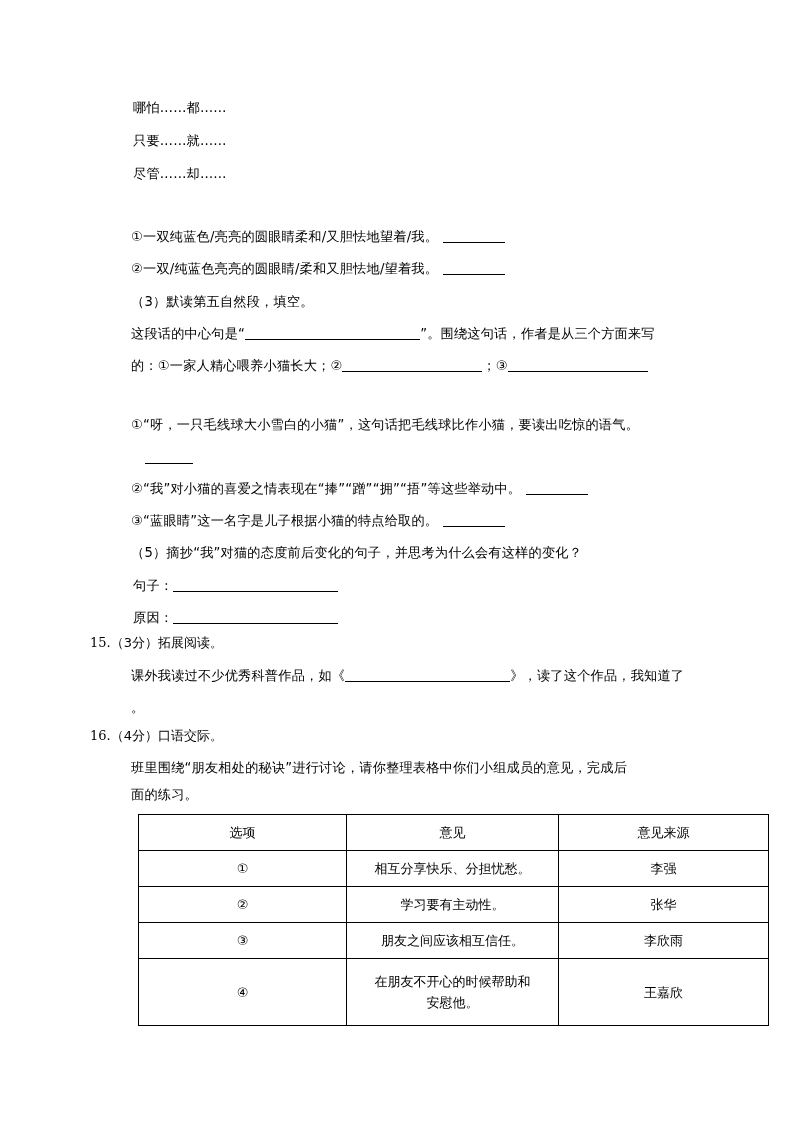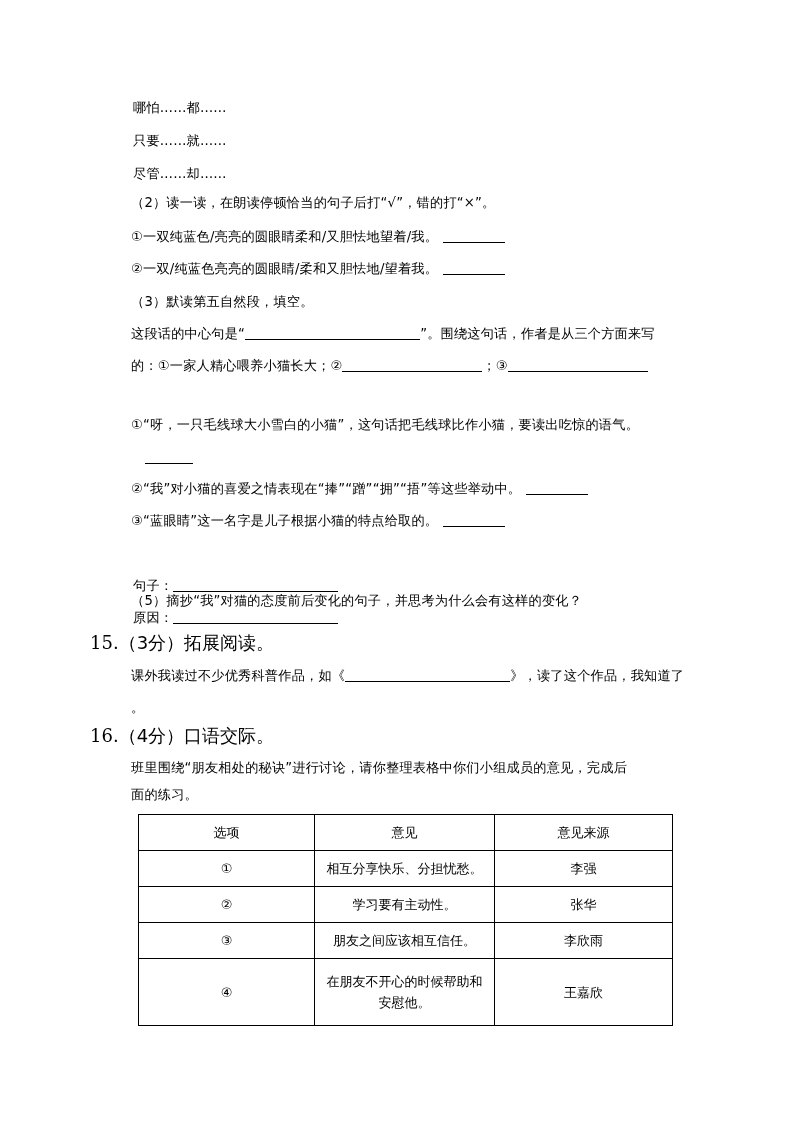--- a/index.html
+++ b/index.html
@@ -24,21 +24,21 @@
   
   .row {
     position: absolute;
     font-size: 13.2px;
     line-height: 16px;
     white-space: nowrap;
     letter-spacing: 0.2px;
   }
   .qnum {
     position: absolute;
-    font-size: 18px;
+    font-size: 13px;
     line-height: 16px;
     white-space: nowrap;
     font-family: "DejaVu Serif", serif;
   }
   .cjk {
     font-family: "DejaVu Sans", sans-serif;
   }
   
   .blank {
     display: inline-block;
@@ -59,39 +59,38 @@
     top: 814px;
     width: 531px;
     border-collapse: collapse;
     table-layout: fixed;
     font-size: 13px;
   }
   .opinion-table td {
     border: 1.3px solid #000;
     text-align: center;
     vertical-align: middle;
-    padding: 7px 0;
+    padding: 7px 16px;
     line-height: 21px;
     font-family: "DejaVu Sans", sans-serif;
   }
   .col-opt    { width: 175px; }
   .col-view   { width: 179px; }
   .col-source { width: 177px; }
   .r-tall td  { height: 52px; }
 </style>
 </head>
 <body>
 
 <div class="page">
 
   <div class="row cjk" style="left:133px; top:100px;">哪怕……都……</div>
   <div class="row cjk" style="left:133px; top:133px;">只要……就……</div>
   <div class="row cjk" style="left:133px; top:166px;">尽管……却……</div>
 
-  <div class="row cjk" style="left:131px; top:195px;">（2）读一读，在朗读停顿恰当的句子后打“√”，错的打“×”。</div>
 
   <div class="row cjk" style="left:131px; top:229px;">
     <span>①一双纯蓝色/亮亮的圆眼睛柔和/又胆怯地望着/我。</span>
     <span class="blank b-s"></span>
   </div>
 
   <div class="row cjk" style="left:131px; top:261px;">
     <span>②一双/纯蓝色亮亮的圆眼睛/柔和又胆怯地/望着我。</span>
     <span class="blank b-s"></span>
   </div>
@@ -115,21 +114,21 @@
   <div class="row cjk" style="left:131px; top:513px;">
     <span>③“蓝眼睛”这一名字是儿子根据小猫的特点给取的。</span>
     <span class="blank b-s"></span>
   </div>
 
   <div class="row cjk" style="left:131px; top:481px;">
     <span>②“我”对小猫的喜爱之情表现在“捧”“蹭”“拥”“捂”等这些举动中。</span>
     <span class="blank b-s"></span>
   </div>
 
-  <div class="row cjk" style="left:131px; top:545px;margin-top:48px;">（5）摘抄“我”对猫的态度前后变化的句子，并思考为什么会有这样的变化？</div>
+  <div class="row cjk" style="left:131px; top:545px;">（5）摘抄“我”对猫的态度前后变化的句子，并思考为什么会有这样的变化？</div>
 
   <div class="row cjk" style="left:133px; top:578px;">
     <span>句子：</span><span class="blank b-xl"></span>
   </div>
 
   <div class="row cjk" style="left:133px; top:610px;">
     <span>原因：</span><span class="blank b-xl"></span>
   </div>
 
   <div class="qnum" style="left:90px; top:635px;">

